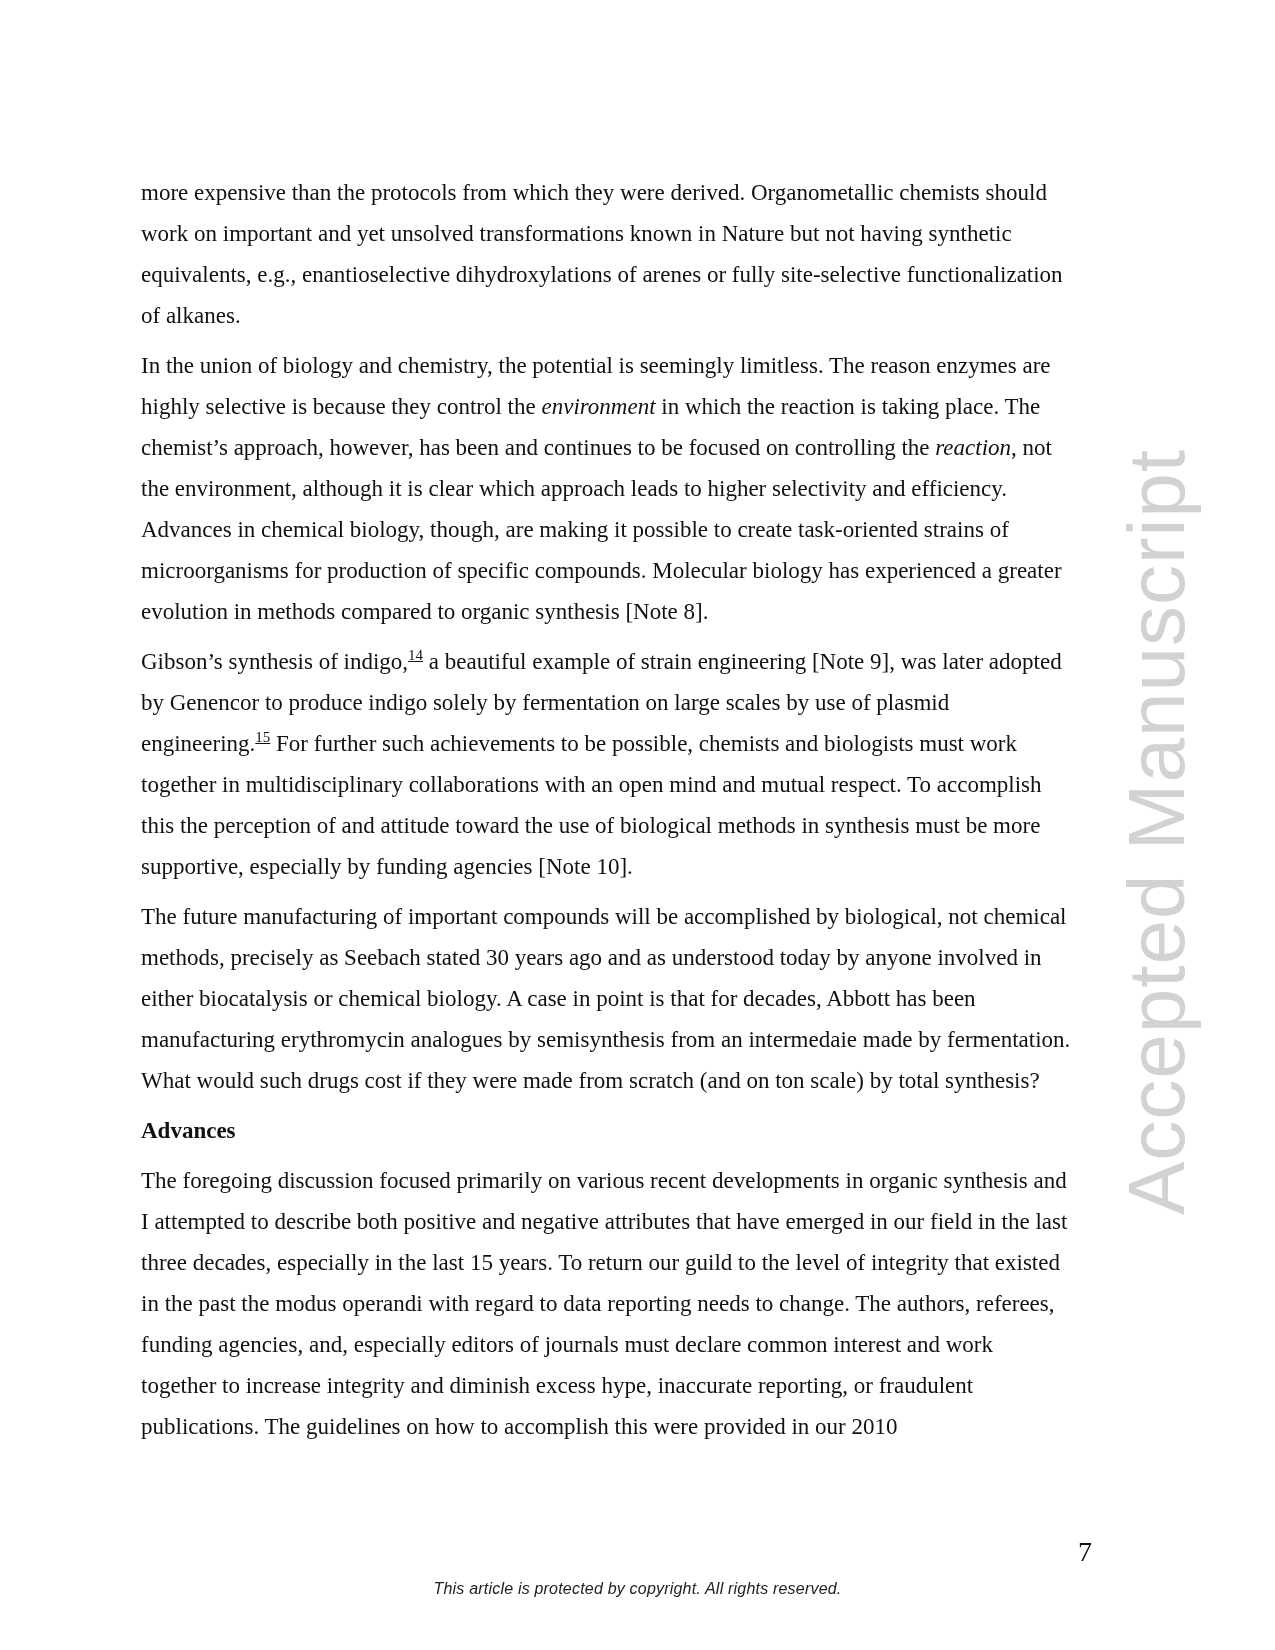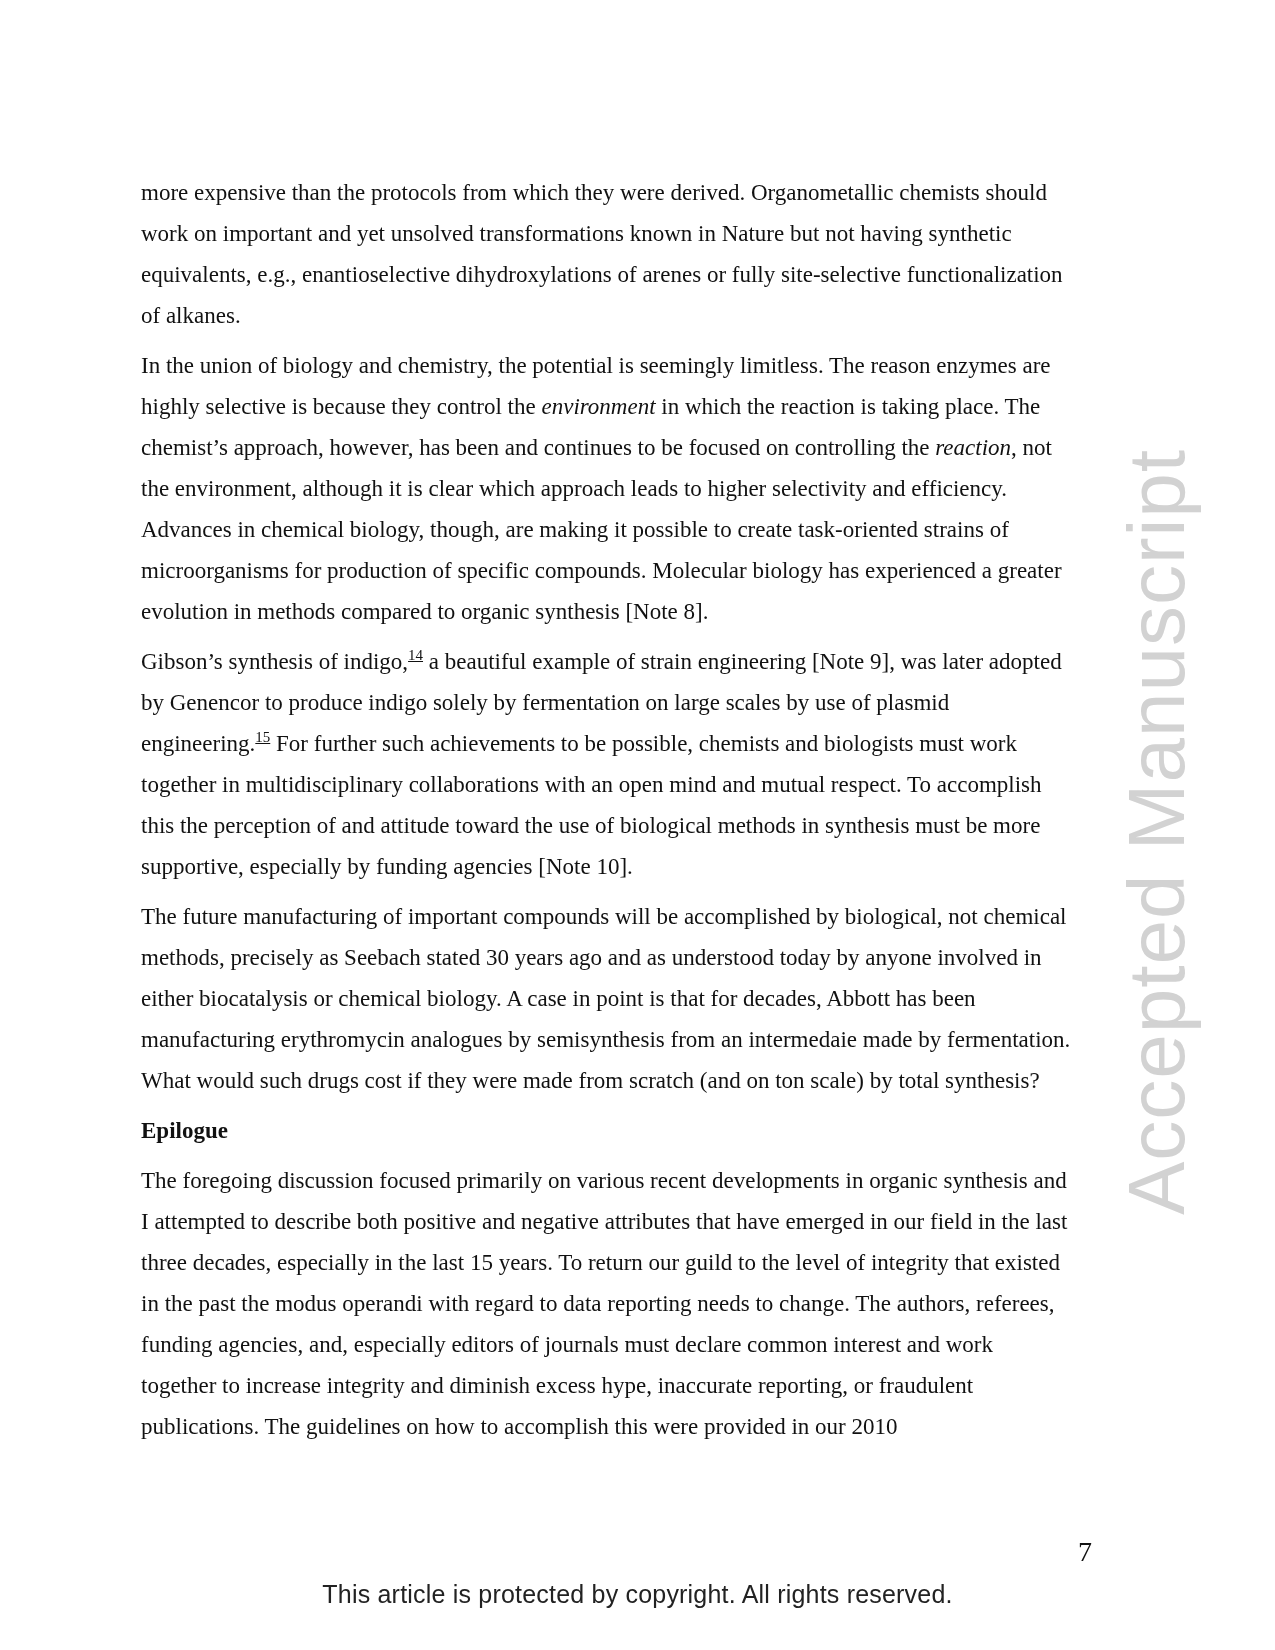--- a/index.html
+++ b/index.html
@@ -65,39 +65,40 @@
     font-size: 28px;
     color: #111111;
   }
   .footer {
     position: absolute;
     left: 0;
     right: 0;
     top: 1580px;
     text-align: center;
     font-family: "Liberation Sans", "DejaVu Sans", sans-serif;
-    font-size: 25px;
+    font-size: 16px;
     letter-spacing: 0.2px;
     color: #222222;
+    font-style: italic;
   }
 </style>
 </head>
 <body>
 
 <div class="page">
 
 
   <div class="watermark" style="color: rgb(210, 210, 210);">Accepted Manuscript</div>
 
   <div class="doc-body">
       <p class="para"><span class="run run-normal">more expensive than the protocols from which they were derived.  Organometallic chemists should work on important and yet unsolved transformations known in Nature but not having synthetic equivalents, e.g.,  enantioselective dihydroxylations of arenes or fully site-selective functionalization of alkanes.</span></p>
       <p class="para"><span class="run run-normal">In the union of biology and chemistry, the potential is seemingly limitless.  The reason enzymes are highly selective is because they control the </span><span class="run run-bolditalic">environment</span><span class="run run-normal"> in which the reaction is taking place.  The chemist’s approach, however, has been and continues to be focused on controlling the </span><span class="run run-bolditalic">reaction</span><span class="run run-normal">, not the environment, although it is clear which approach leads to higher selectivity and efficiency.  Advances in chemical biology, though, are making it possible to create task-oriented strains of microorganisms  for production of specific compounds.  Molecular biology has experienced a greater evolution in methods compared to organic synthesis [Note 8].</span></p>
       <p class="para"><span class="run run-normal">Gibson’s synthesis of indigo,</span><span class="run run-sup">14</span><span class="run run-normal"> a beautiful example of strain engineering [Note 9], was later adopted by Genencor to produce indigo solely by fermentation on large scales by use of plasmid engineering.</span><span class="run run-sup">15</span><span class="run run-normal"> For further such achievements to be possible,  chemists and biologists must work together in multidisciplinary  collaborations  with an open mind and mutual respect.  To accomplish this the perception of and attitude toward the use of biological  methods in synthesis must be more supportive,  especially by funding agencies [Note 10].</span></p>
       <p class="para"><span class="run run-normal">The future manufacturing of important compounds will be accomplished by biological, not chemical  methods, precisely  as Seebach stated 30 years ago and as understood today by anyone involved in either biocatalysis or chemical biology.  A case in point is that for decades, Abbott has been manufacturing erythromycin analogues by semisynthesis  from an intermedaie made by fermentation.  What would such drugs cost if they were made from scratch (and on ton scale) by total synthesis?</span></p>
-      <p class="para heading"><span class="run run-bold">Epilogue</span></p>
+      <p class="para heading"><span class="run run-bold">Advances</span></p>
       <p class="para"><span class="run run-normal">The foregoing discussion focused primarily  on various recent developments in organic synthesis and I attempted to describe both positive and negative attributes that have  emerged in our  field in the last three decades, especially in the last 15 years.  To return our guild to the level of integrity that existed in the past the </span><span class="run run-italic">modus operandi</span><span class="run run-normal"> with regard to data reporting needs to change.  The authors, referees,  funding agencies, and, especially  editors of journals must declare common interest and work together to increase integrity and diminish excess hype, inaccurate  reporting, or fraudulent publications.  The guidelines on how to accomplish this were provided in our 2010</span></p>
     </div>
 
   <div class="page-number">7</div>
 
   <div class="footer">This article is protected by copyright. All rights reserved.</div>
 
 </div>
 
 </body></html>

